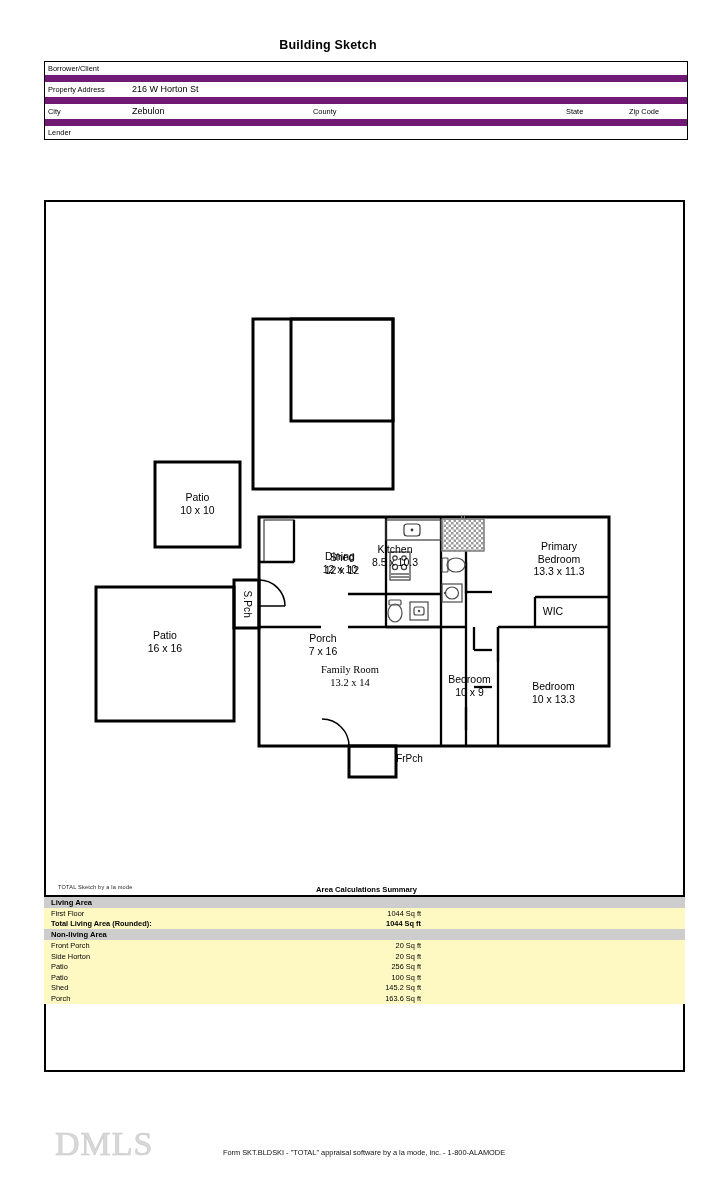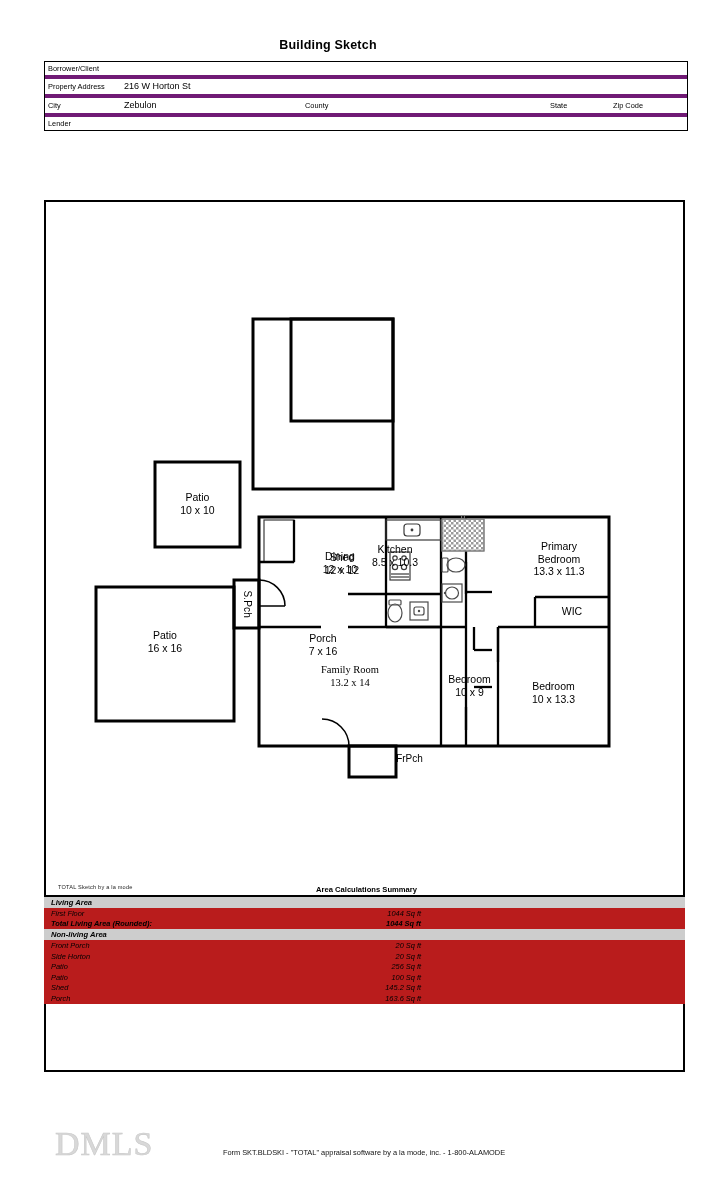--- a/index.html
+++ b/index.html
@@ -19,32 +19,32 @@
   }
 
   
   #header-table{
     position:absolute;left:44px;top:61px;width:642px;
     border:1.6px solid #000;
     background:#fff;
   }
   #header-table .hrow{
     display:flex;align-items:stretch;
-    border-bottom:4px solid #701a75;
+    border-bottom:7px solid #701a75;
     height:13px;
   }
   #header-table .hrow:last-child{border-bottom:none;}
   #header-table .hrow.tall{height:15px;}
   .hlabel{
     font-size:7.4px;line-height:13px;padding-left:3px;
     white-space:nowrap;color:#000;
   }
   .hval{
     font-size:9px;line-height:15px;padding-left:4px;
-    white-space:nowrap;color:#000;
+    white-space:nowrap;color:#000;margin-left:8px;
   }
   .hlabel.mid{line-height:15px;}
   .cell-l{width:72px;flex:0 0 72px;}
   .cell-grow{flex:1 1 auto;}
   .cell-county{width:178px;flex:0 0 178px;}
   .cell-state{width:60px;flex:0 0 60px;}
   .cell-zip{width:140px;flex:0 0 140px;}
 
   
   #sketch-frame{
@@ -73,21 +73,21 @@
   }
   #area-title{
     position:absolute;left:0;top:883px;width:641px;text-align:center;
     font-size:7.6px;font-weight:bold;color:#000;
   }
 
   
   #area-table{
     position:absolute;left:44px;top:895px;width:641px;
     border-top:2.2px solid #000;
-    box-sizing:border-box;background:#b91c1c;font-style:italic;
+    box-sizing:border-box;background:#fef9c3;
   }
   .arow{display:flex;height:10.6px;align-items:center;}
   .arow.sec{background:#cdcdcd;height:11px;}
   .a-name{
     width:210px;flex:0 0 210px;padding-left:7px;
     font-size:7.4px;color:#000;white-space:nowrap;
   }
   .a-val{
     width:160px;flex:0 0 160px;text-align:right;
     font-size:7.4px;color:#000;white-space:nowrap;
@@ -305,21 +305,21 @@
     <div>Kitchen</div>
     <div>8.5 x 10.3</div>
   </div>
 
   <div class="rmlabel" style="left:443px;top:338px;width:140px;">
     <div>Primary</div>
     <div>Bedroom</div>
     <div>13.3 x 11.3</div>
   </div>
 
-  <div class="rmlabel" style="left:489px;top:403px;width:74px;">
+  <div class="rmlabel" style="left:470px;top:403px;width:74px;">
     <div>WIC</div>
   </div>
 
   <div class="rmlabel" style="left:213px;top:462px;width:182px;font-family:Liberation Serif, serif;">
     <div>Family Room</div>
     <div>13.2 x 14</div>
   </div>
 
   <div class="rmlabel" style="left:395px;top:471px;width:57px;">
     <div>Bedroom</div>

